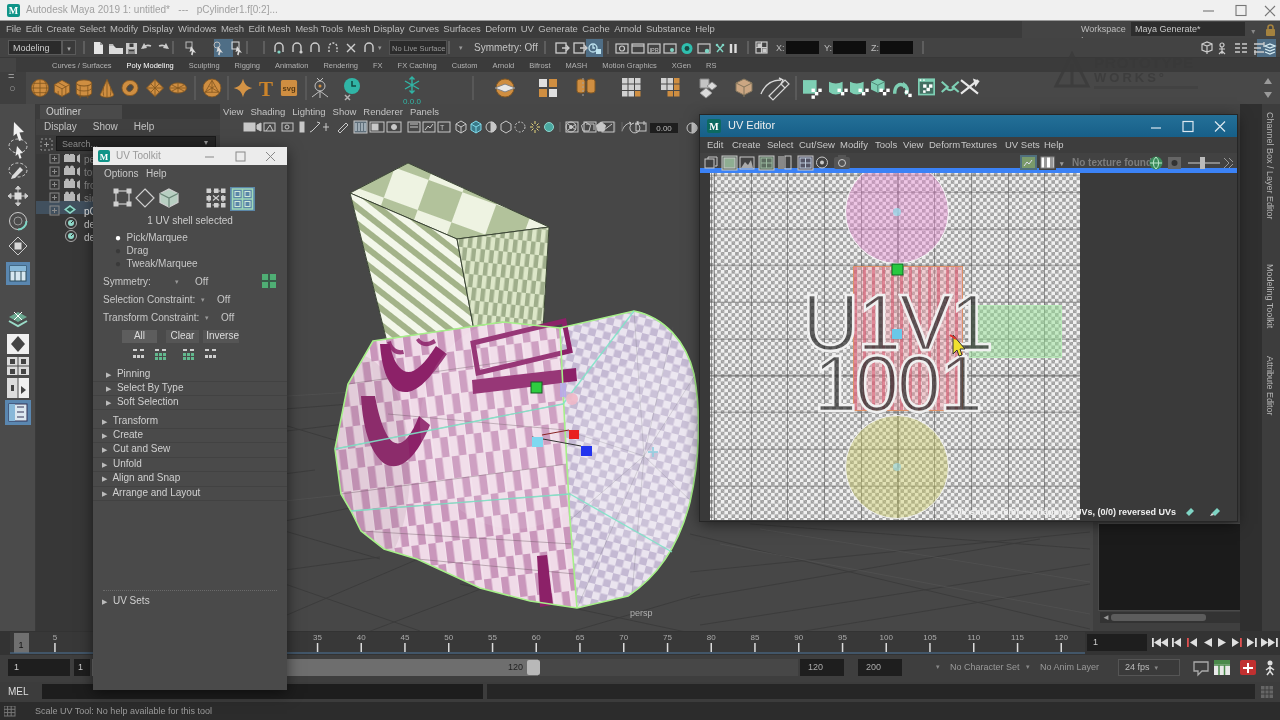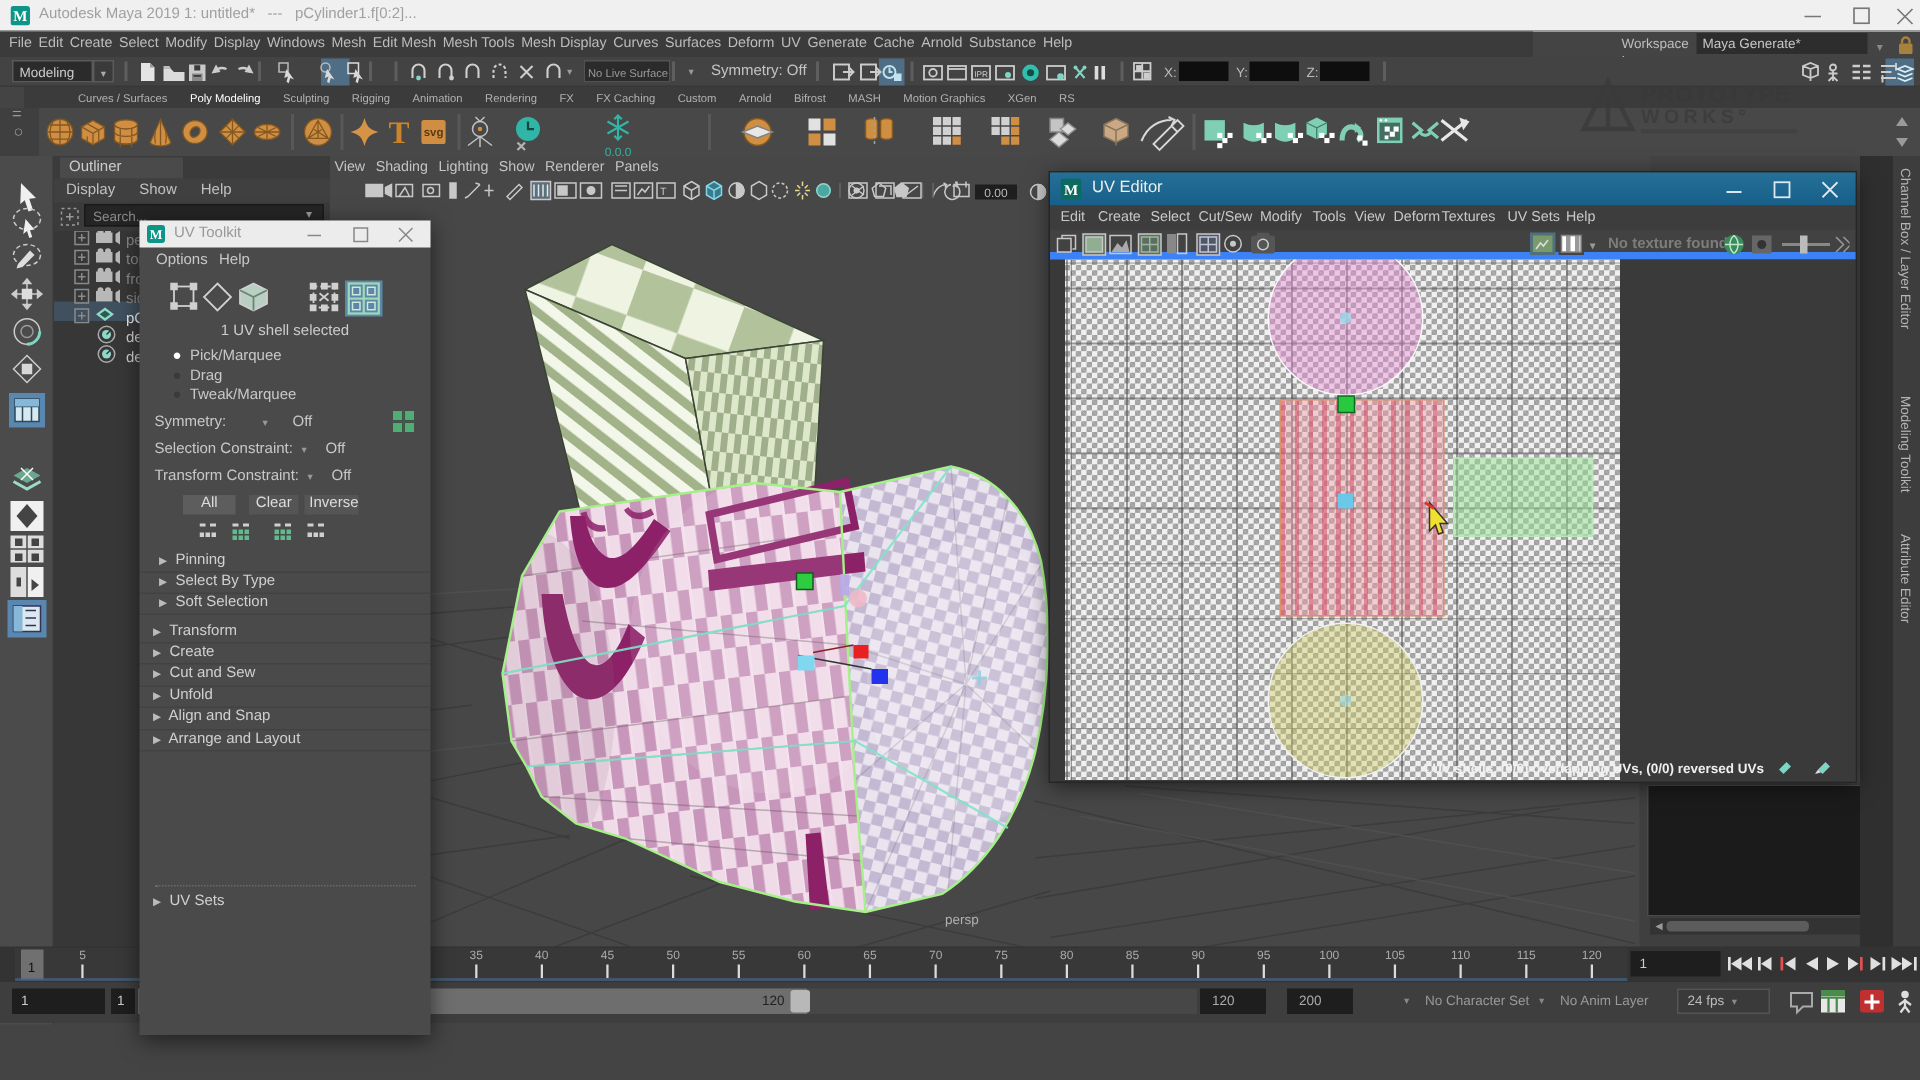--- a/index.html
+++ b/index.html
@@ -857,21 +857,37 @@
           <rect x="0" y="0" width="16" height="15" rx="2" fill="#c03030"></rect>
           <path d="M3 8 h10 M8 3 v10" stroke="#fff" stroke-width="2"></path>
         </g>
 <g transform="translate(70,2)">
           <circle cx="8" cy="3" r="2.5" fill="#ddd"></circle>
           <path d="M8 6 v5 M8 7 l-4 3 m4 -3 l4 3 M8 11 l-3 4 m3 -4 l3 4" stroke="#ddd" stroke-width="1.5" fill="none"></path>
         </g>
 </svg>
 </div>
 
-
+<div class="abs" id="melrow">
+  <span class="abs" style="left:8px;top:4px;color:#ddd;font-size:10px;">MEL</span>
+  <div class="abs" style="left:42px;top:2px;width:441px;height:15px;background:#1d1d1d;"></div>
+  <div class="abs" style="left:487px;top:2px;width:768px;height:15px;background:#262626;"></div>
+  <svg class="abs" style="left:1260px;top:3px" width="14" height="14">
+        <rect x="1" y="1" width="12" height="12" fill="#666"></rect>
+        <path d="M1 5 H13 M1 9 H13 M5 1 V13 M9 1 V13" stroke="#3c3c3c"></path>
+      </svg>
+</div>
+
+<div class="abs" id="helprow">
+      <svg class="abs" style="left:4px;top:4px" width="12" height="11">
+        <rect x="0" y="0" width="11" height="10" fill="none" stroke="#777"></rect>
+        <path d="M0 3.3 H11 M0 6.6 H11 M3.6 0 V10 M7.2 0 V10" stroke="#777"></path>
+      </svg>
+      <span class="abs" style="left:35px;top:4px">Scale UV Tool: No help available for this tool</span>
+    </div>
 
 <div class="abs" id="uvtoolkit">
   <div class="abs" style="left:0;top:0;width:194px;height:18px;background:#ececec;">
     <svg class="abs" style="left:5px;top:3px" width="12" height="12">
           <rect width="12" height="12" rx="2" fill="#0f9488"></rect>
           <text x="6" y="9.5" font-size="9" font-weight="bold" fill="#fff" text-anchor="middle" font-family="Liberation Serif">M</text>
         </svg>
     <span class="abs" style="left:23px;top:3px;color:#999;font-size:10px;">UV Toolkit</span>
     <svg class="abs" style="left:105px;top:3px" width="85" height="12" stroke="#888" fill="none">
           <line x1="7" y1="7" x2="16" y2="7"></line>
@@ -1097,20 +1113,21 @@
     </svg>
     </g>
   </div>
   <div class="abs" id="uvcanvas" style="left:10px;top:58px;width:370px;height:347px;background-color:#f0f0f0;overflow:hidden;">
     <div class="abs" style="left:0;top:0;width:370px;height:347px;background-image:linear-gradient(45deg,#a0a0a0 25%,transparent 25%,transparent 75%,#a0a0a0 75%),linear-gradient(45deg,#a0a0a0 25%,transparent 25%,transparent 75%,#a0a0a0 75%);background-position:0 0,3.6px 3.6px;background-size:7.2px 7.2px;"></div>
     <div class="abs" style="left:0;top:0;width:370px;height:347px;background-image:repeating-linear-gradient(to right,rgba(80,80,80,.55) 0 1px,transparent 1px 36.7px),repeating-linear-gradient(to bottom,rgba(80,80,80,.55) 0 1px,transparent 1px 36.7px);background-position:4px 0,0 18.7px;"></div>
     <div class="abs" style="left:135px;top:-13px;width:104px;height:104px;border-radius:50%;background:rgba(235,140,215,.42);border:1.5px solid #f8f8f8;"></div>
     <div class="abs" style="left:135px;top:242px;width:104px;height:104px;border-radius:50%;background:rgba(205,205,95,.40);border:1.5px solid #f0f0f0;"></div>
     <div class="abs" style="left:143px;top:93px;width:110px;height:145px;background:rgba(244,158,170,.42);border:1px solid #dd9068;background-image:repeating-linear-gradient(to right,rgba(210,70,95,.5) 0 3px,transparent 3px 9.2px);"></div>
     <div class="abs" style="left:259px;top:132px;width:93px;height:53px;background:rgba(150,225,150,.5);border:1px solid #b8e8b8;"></div>
+    <div class="abs" style="left:0px;top:119px;width:374px;text-align:center;font-size:79px;font-weight:normal;color:rgba(45,45,45,.72);-webkit-text-stroke:2.5px #f0f0f0;font-family:'Liberation Sans';letter-spacing:-2px;line-height:61px;">U1V1<br>1001</div>
     <svg class="abs" style="left:0;top:0" width="370" height="347">
       <rect x="182" y="91" width="11" height="11" fill="#28c840" stroke="#0a6a20"></rect>
       <rect x="182" y="156" width="10" height="10" fill="#6ac8e8"></rect>
       <circle cx="187" cy="39" r="4" fill="#9ad8e8" opacity=".8"></circle>
       <circle cx="187" cy="294" r="4" fill="#9ad8e8" opacity=".6"></circle>
       <path d="M243 162 l12 14 -5 0 2 6 -3 1 -2 -6 -4 4 z" fill="#f0e030" stroke="#333" stroke-width="1"></path>
       <path d="M246 166 l-6 -4" stroke="#e03030" stroke-width="2"></path>
     </svg>
   </div>
   <div class="abs" style="left:380px;top:58px;width:157px;height:348px;background:#3a3a3a;"></div>

